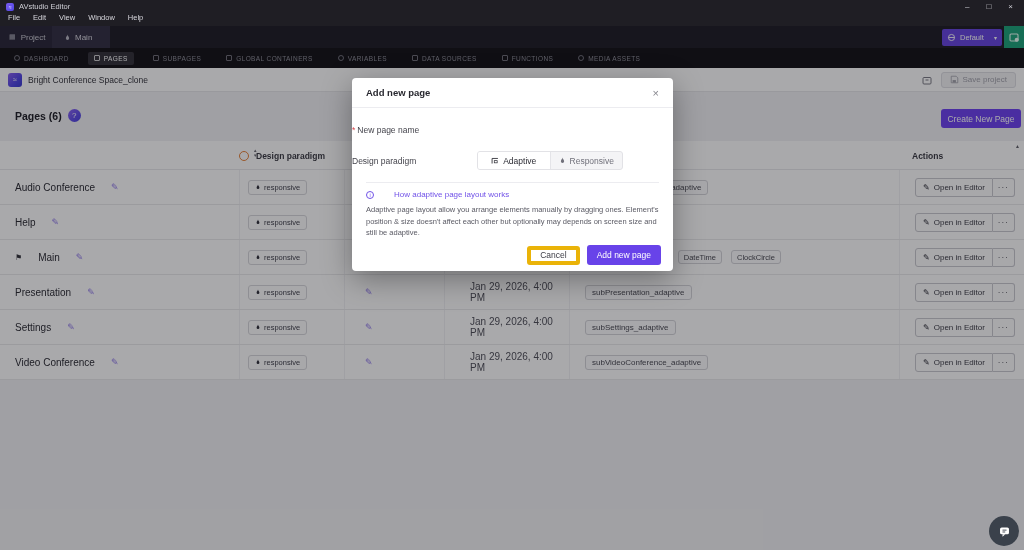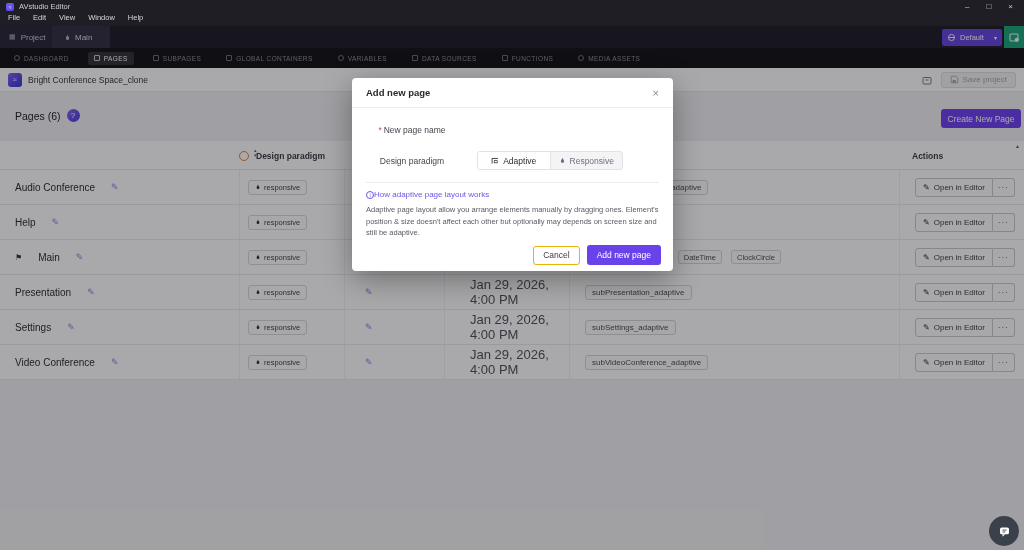--- a/index.html
+++ b/index.html
@@ -29,21 +29,21 @@
   .ni.round{border-radius:50%}
   .ni.doc{border-radius:1px}
   
   .crumb{position:absolute;top:68px;left:0;right:0;height:24px;background:#fff;border-bottom:1px solid #e6e6ea;display:flex;align-items:center;gap:6px;padding:0 8px}
   .logo{width:14px;height:14px;border-radius:3px;background:linear-gradient(135deg,#8a5ff0,#5246e5 60%,#3b3bd0);color:#fff;font-size:7px;line-height:14px;text-align:center;flex:none}
   .crumbname{font-size:8.5px;color:#33333b}
   .crumb-right{margin-left:auto;display:flex;align-items:center;gap:8px}
   .savebtn{height:16px;display:flex;align-items:center;gap:4px;padding:0 8px;background:#f3f3f5;border:1px solid #dddde2;border-radius:3px;color:#a3a3ac;font-size:8px;font-family:inherit}
   
   .pagehead{position:absolute;top:109px;left:15px;display:flex;align-items:center;gap:6px}
-  .ptitle{font-size:10.5px;font-weight:normal;color:#202028}
+  .ptitle{font-size:10.5px;font-weight:bold;color:#202028}
   .qbadge{width:13px;height:13px;border-radius:50%;background:linear-gradient(135deg,#8a63f2,#4640e0);color:#fff;font-size:8px;display:flex;align-items:center;justify-content:center;border:none}
   .createbtn{position:absolute;top:109px;right:3px;width:80px;height:19px;background:#6d43f0;color:#fff;font-size:8.5px;border:none;border-radius:3px;font-family:inherit}
   
   .thead{position:absolute;top:141px;left:0;right:0;height:29px;background:#fff;border-bottom:1px solid #e8e8ec}
   .filter{position:absolute;left:18px;top:6px;width:190px;height:17px;border:1px solid #dcdce0;border-radius:3px;display:flex;align-items:center;gap:4px;padding:0 5px;background:#fff}
   .filter input{border:none;outline:none;font-size:8.5px;color:#333;width:100%;font-family:inherit;background:transparent}
   .filter input::placeholder{color:#b9b9c0}
   .warnico{position:absolute;left:239px;top:10px;width:10px;height:10px;border:1.4px solid #e8833a;border-radius:50%}
   .sortico{position:absolute;left:253px;top:8px;display:flex;flex-direction:column;font-size:4.5px;line-height:4.5px;color:#6d6d76}
   .h-par{position:absolute;left:256px;top:10px;font-size:8.5px;font-weight:bold;color:#3b3b44}
@@ -52,50 +52,50 @@
   .tbody{position:absolute;top:170px;left:0;right:0}
   .trow{display:grid;grid-template-columns:240px 105px 100px 125px 330px 1fr;height:35px;align-items:center;background:#fff;border-bottom:1px solid #eaeaec}
   .cell{height:100%;display:flex;align-items:center;border-right:1px solid #f1f1f4}
   .c-name{padding-left:15px;gap:16px;font-size:10px;color:#2c2c34}
   .flagic{font-size:8px;color:#33333b}
   .pencil{font-size:9px;color:#8d76e8;cursor:pointer}
   .c-par{padding-left:8px}
   .badge{display:inline-flex;align-items:center;gap:3px;border:1px solid #d8d8dc;border-radius:3px;padding:2px 6px;font-size:7.5px;color:#3f3f48;background:#fdfdfe}
   .flame{width:6px;height:8px;fill:#30303a}
   .c-edit{padding-left:20px}
-  .c-date{padding-left:25px;font-size:13px;color:#50505a}
+  .c-date{padding-left:25px;font-size:10px;color:#50505a}
   .c-sub{padding-left:15px}
   .chip{border:1px solid #d4d4d9;border-radius:3px;padding:2px 6px;font-size:8px;color:#4a4a54;background:#fcfcfd;white-space:nowrap}
   .tags{display:flex;gap:9px;margin-left:48px}
   .tag{font-size:7.5px;padding:1.5px 5px}
   .c-act{padding-left:15px;border-right:none}
   .btn-group{display:flex}
   .btn-open{display:flex;align-items:center;gap:4px;height:19px;padding:0 7px;border:1px solid #c9c9cf;border-radius:3px 0 0 3px;background:#fdfdfe;font-size:8px;color:#3c3c45;font-family:inherit}
   .pen{font-size:8px;color:#2f2f38}
   .btn-more{height:19px;padding:0 5px;border:1px solid #c9c9cf;border-left:none;border-radius:0 3px 3px 0;background:#fdfdfe;font-size:8px;color:#55555e;letter-spacing:1px;font-family:inherit}
   
   .dim{position:absolute;left:0;top:26px;width:1024px;height:524px;background:rgba(10,10,14,.35);z-index:40}
   
   .modal{position:absolute;left:352px;top:78px;width:321px;height:193px;background:#fff;border-radius:4px;box-shadow:0 8px 30px rgba(0,0,0,.35);z-index:60}
   .mhead{height:30px;display:flex;align-items:center;padding:0 14px;border-bottom:1px solid #ececf0}
   .mtitle{font-size:9.5px;font-weight:bold;color:#28282f}
   .mclose{margin-left:auto;font-size:11px;color:#85858d;background:none;border:none;font-family:inherit}
-  .mlabel{position:absolute;left:0;width:120px;text-align:center;font-size:8.5px;color:#45454d}
+  .mlabel{position:absolute;left:0;width:120px;text-align:left;font-size:8.5px;color:#45454d}
   .req{color:#d6454a;margin-right:2px}
   .minput{position:absolute;left:125px;top:42px;width:145px;height:20px;border:1px solid #6f4be8;border-radius:3px;display:flex;align-items:center;padding:0 6px;font-size:9px;color:#2f2f37}
   .caret{width:1px;height:11px;background:#2f2f37;margin-left:1px}
   .seg{position:absolute;left:125px;top:73px;width:146px;height:19px;display:flex;border:1px solid #e2e2e6;border-radius:3px;background:#f4f4f6;overflow:hidden}
   .segopt{flex:1;display:flex;align-items:center;justify-content:center;gap:4px;font-size:8.5px;color:#71717b}
   .segopt.sel{background:#fff;color:#2b2b33;border-right:1px solid #e4e4e8}
   .mdiv2{position:absolute;left:14px;right:14px;top:104px;border-top:1px solid #ececf0}
-  .mlink{position:absolute;left:14px;top:112px;display:flex;align-items:center;gap:0;font-size:8px;color:#7152e8}
+  .mlink{position:absolute;left:14px;top:112px;display:flex;align-items:center;gap:20px;font-size:8px;color:#7152e8}
   .info{width:8px;height:8px;border:1px solid #7152e8;border-radius:50%;font-size:5.5px;display:flex;align-items:center;justify-content:center;flex:none}
   .mdesc{position:absolute;left:14px;top:126px;width:295px;font-size:7.5px;line-height:1.55;color:#5a5a64}
   .mfoot{position:absolute;right:12px;top:167px;display:flex;gap:7px;align-items:center}
-  .mcancel{height:19px;padding:0 9px;border:1px solid #eab308;border-radius:3px;background:#fff;font-size:8.5px;color:#3e3e47;font-family:inherit}
+  .mcancel{height:19px;padding:0 9px;border:4px solid #eab308;border-radius:3px;background:#fff;font-size:8.5px;color:#3e3e47;font-family:inherit}
   .msubmit{height:20px;padding:0 10px;border:none;border-radius:3px;background:#6843e9;color:#fff;font-size:8.5px;font-family:inherit}
   
   .chat{position:absolute;left:989px;top:516px;width:30px;height:30px;border-radius:50%;background:#3a414b;z-index:60;display:flex;align-items:center;justify-content:center;border:none}
   svg{display:block}
 </style>
 </head>
 <body>
 
 <div class="titlebar">
   <span class="app-ico">≈</span>

